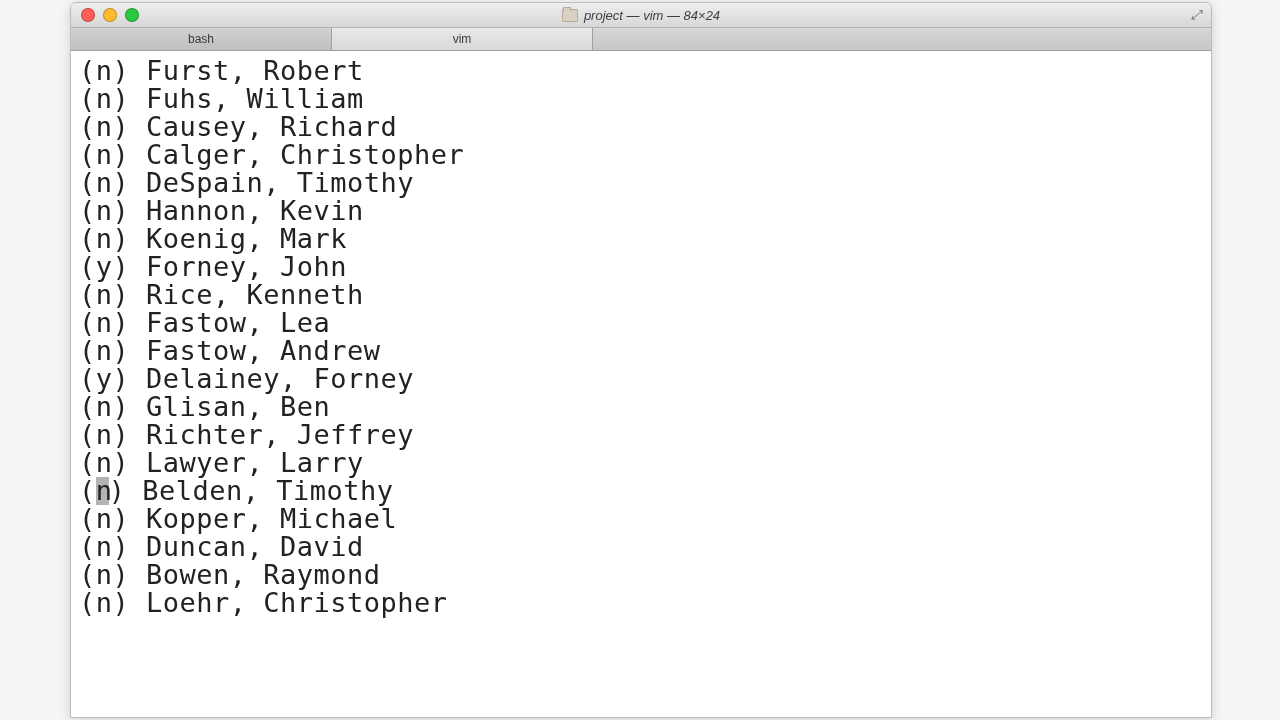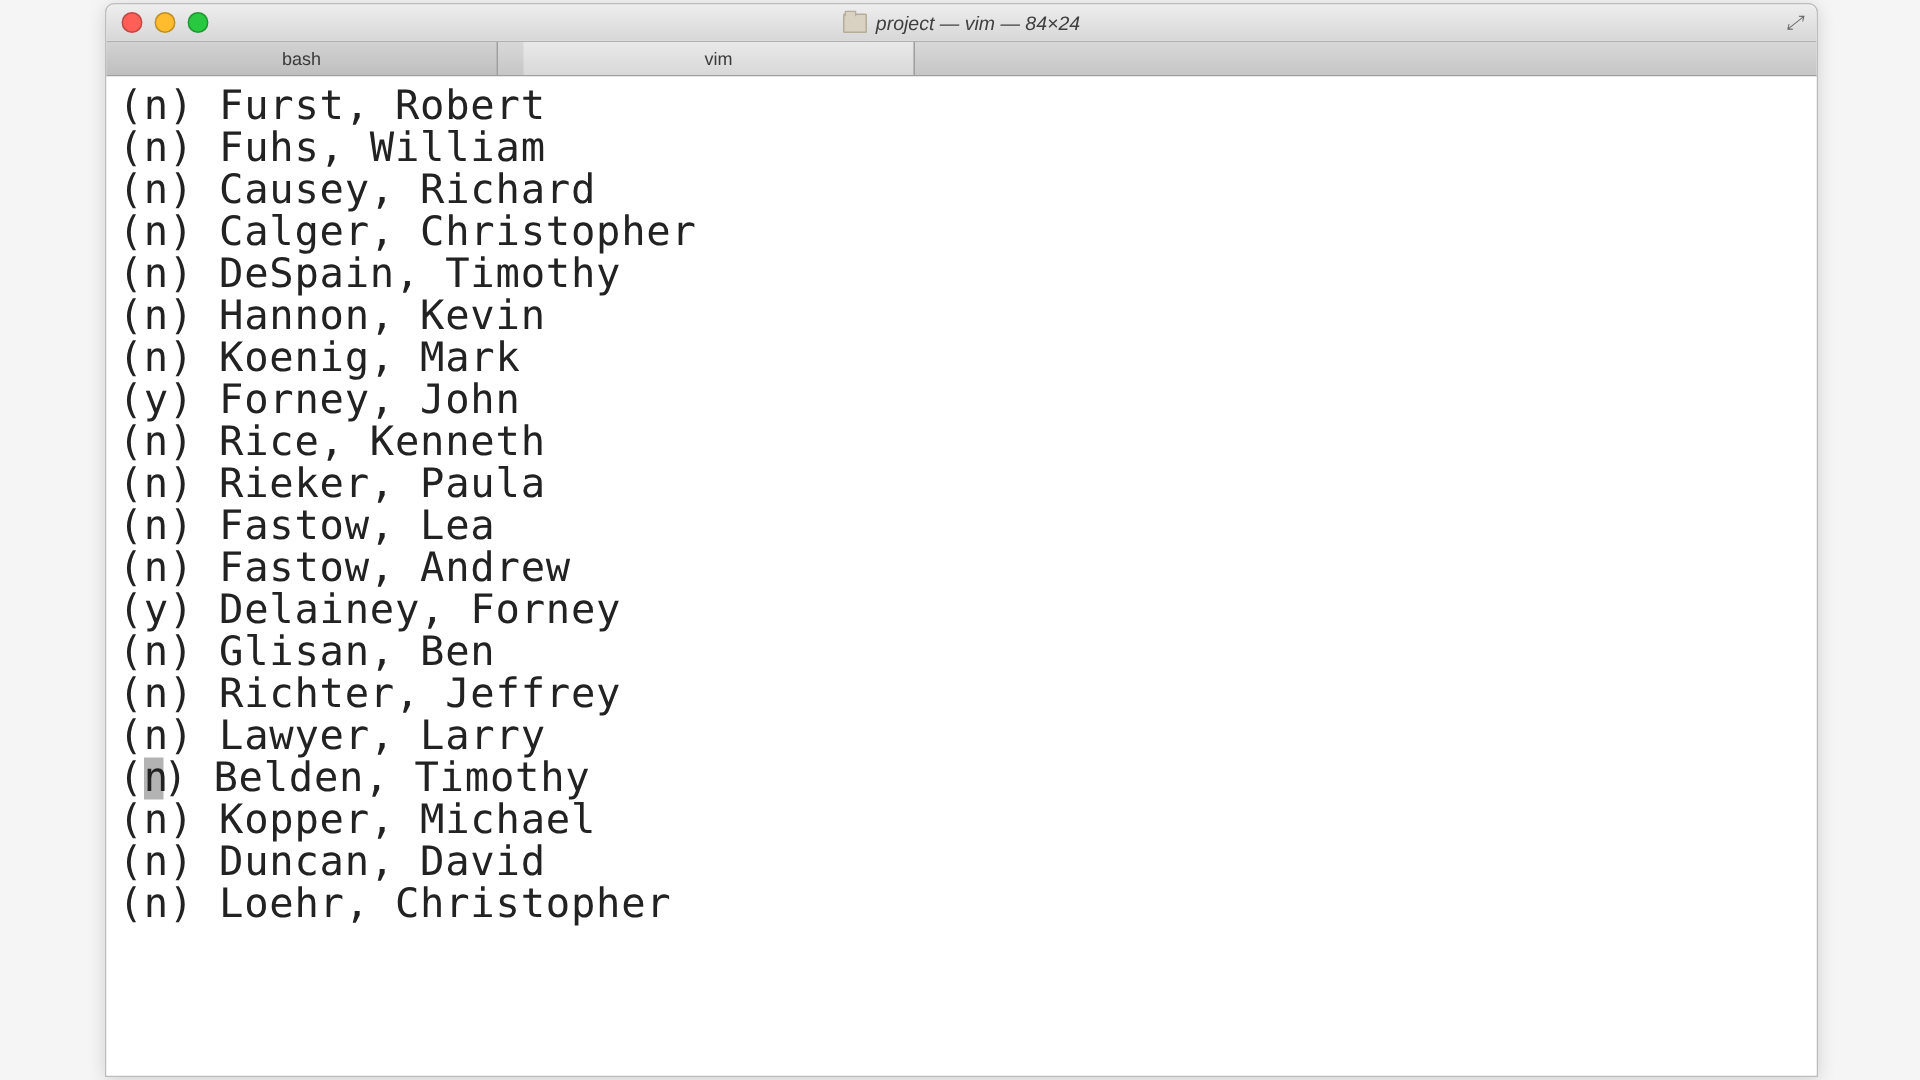--- a/index.html
+++ b/index.html
@@ -85,21 +85,20 @@
     line-height: 14px;
     text-align: center;
   }
   .tabbar {
     display: flex;
     height: 22px;
     background: linear-gradient(#d8d8d8, #c6c6c6);
     border-bottom: 1px solid #9f9f9f;
     font-size: 12px;
     color: #3a3a3a;
-    gap: 17px;
   }
   .tab {
     width: 260px;
     display: flex;
     align-items: center;
     justify-content: center;
     border-right: 1px solid #9f9f9f;
     background: linear-gradient(#d2d2d2, #bfbfbf);
   }
   .tab.active {
@@ -148,25 +147,25 @@
   <div class="terminal" id="terminal">
       <div class="line">(n) Furst, Robert</div>
       <div class="line">(n) Fuhs, William</div>
       <div class="line">(n) Causey, Richard</div>
       <div class="line">(n) Calger, Christopher</div>
       <div class="line">(n) DeSpain, Timothy</div>
       <div class="line">(n) Hannon, Kevin</div>
       <div class="line">(n) Koenig, Mark</div>
       <div class="line">(y) Forney, John</div>
       <div class="line">(n) Rice, Kenneth</div>
-      <div class="line">(n) Rieker, Paula</div>
       <div class="line">(n) Fastow, Lea</div>
       <div class="line">(n) Fastow, Andrew</div>
       <div class="line">(y) Delainey, Forney</div>
       <div class="line">(n) Glisan, Ben</div>
       <div class="line">(n) Richter, Jeffrey</div>
       <div class="line">(n) Lawyer, Larry</div>
       <div class="line">(<span class="cursor-mark">n</span>) Belden, Timothy</div>
       <div class="line">(n) Kopper, Michael</div>
       <div class="line">(n) Duncan, David</div>
+      <div class="line">(n) Bowen, Raymond</div>
       <div class="line">(n) Loehr, Christopher</div>
     </div>
 </div>
 
 </body></html>

